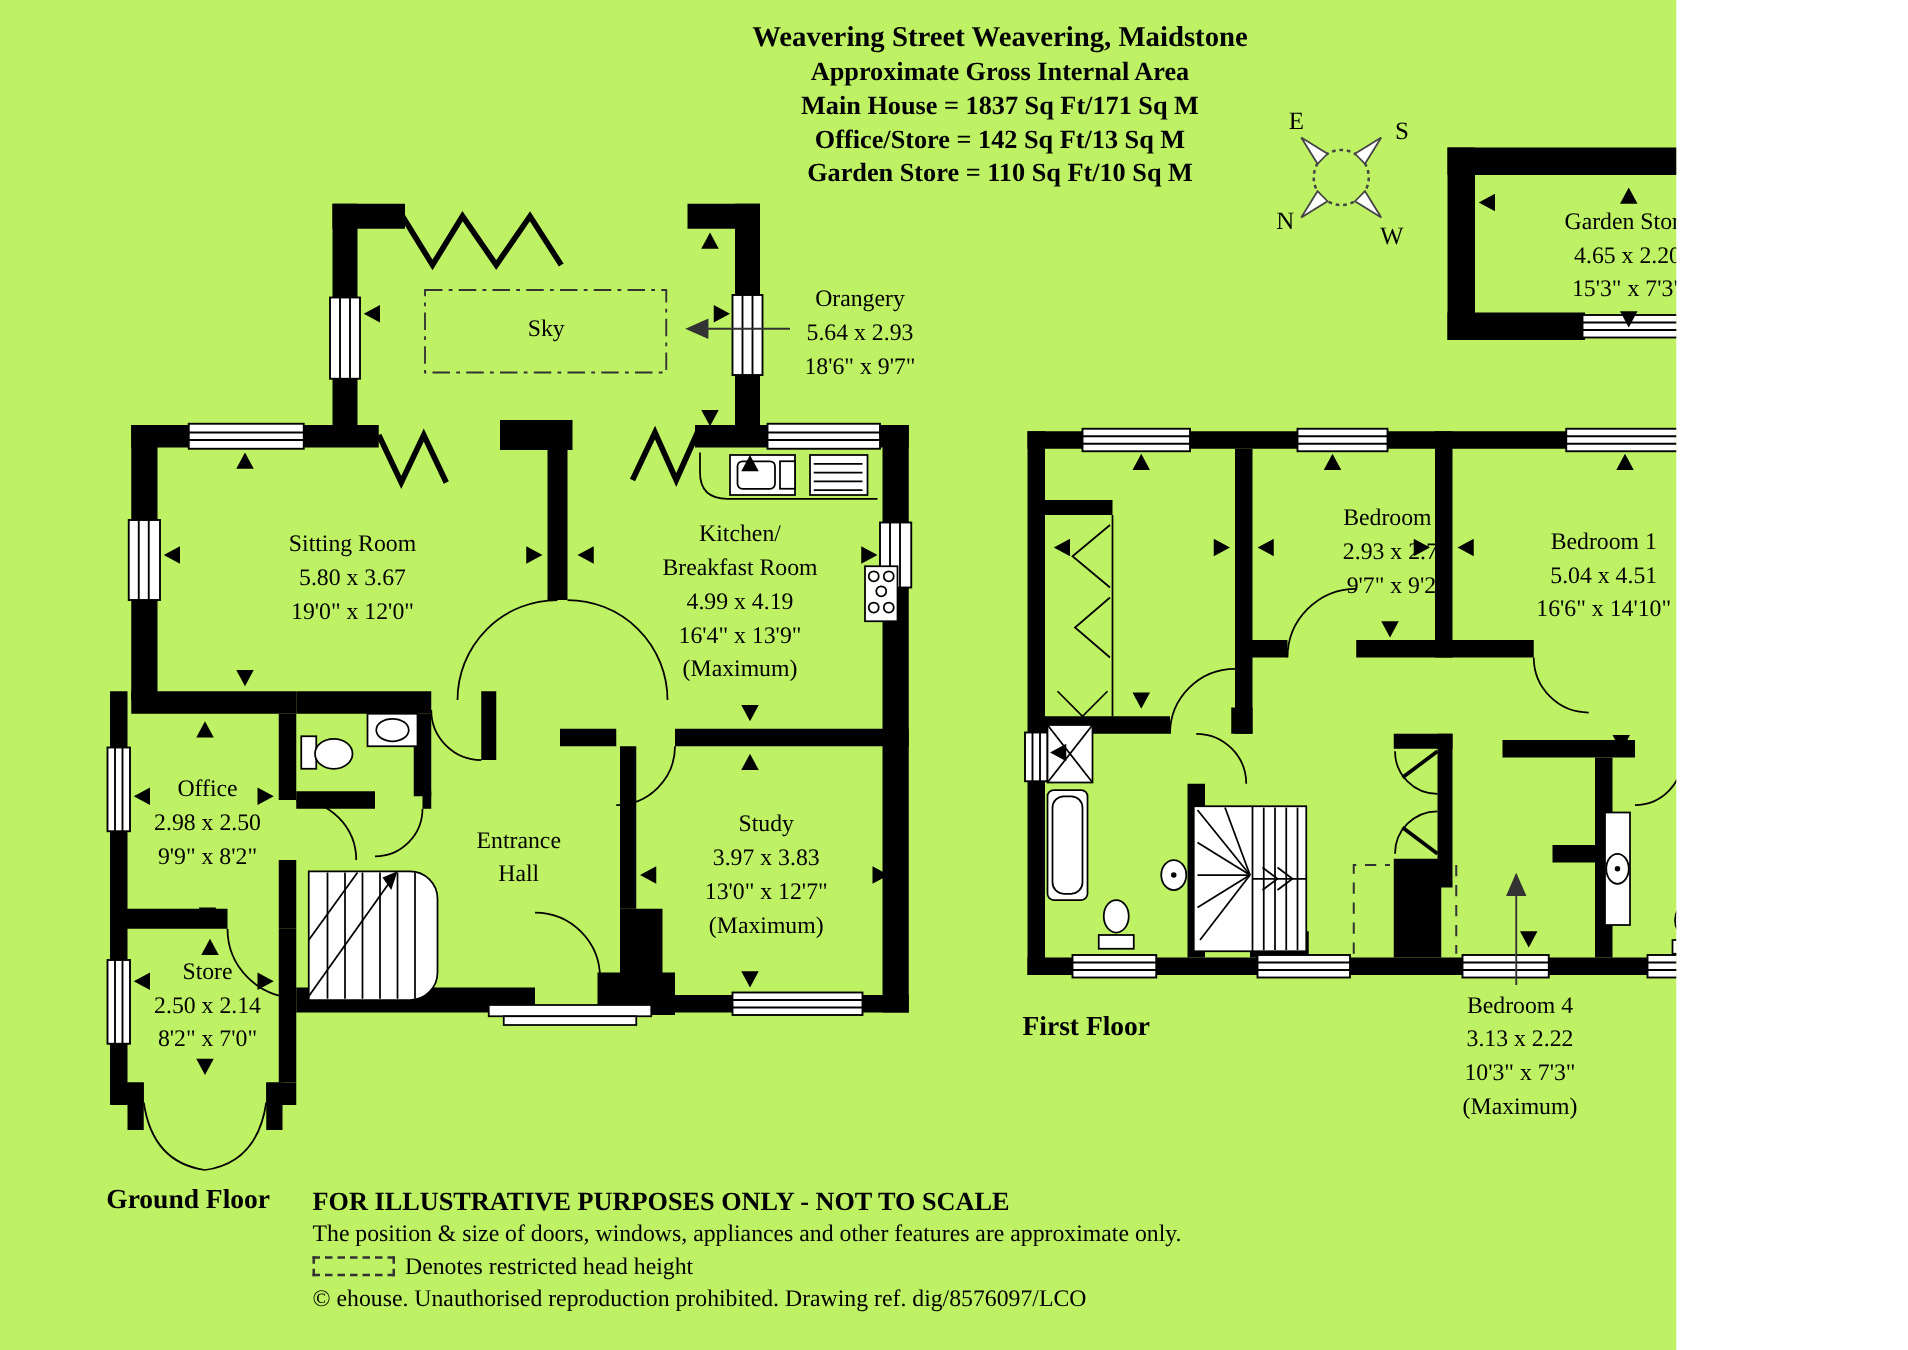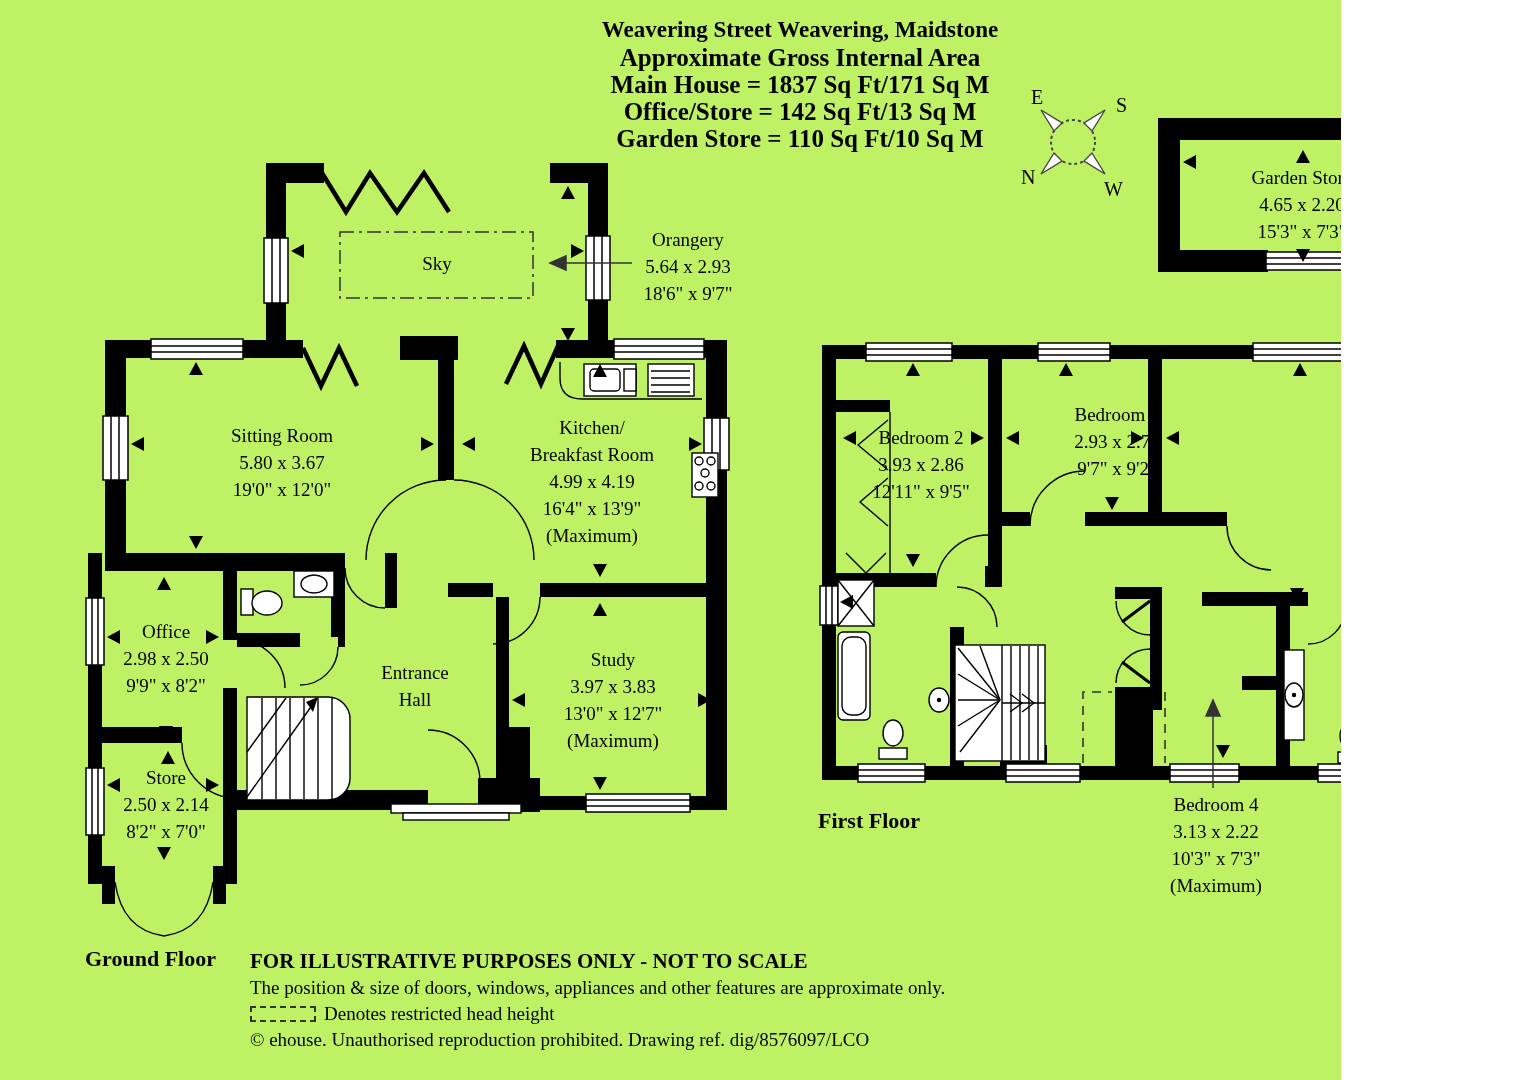--- a/index.html
+++ b/index.html
@@ -1,21 +1,21 @@
 <!DOCTYPE html>
 <html><head>
 <meta charset="utf-8">
 <style>
   html,body{margin:0;padding:0;background:#fff;}
   .page{position:relative;width:1341px;height:1080px;background:#bef264;overflow:hidden;
         font-family:Liberation Serif, serif;color:#000;}
   svg{position:absolute;left:0;top:0;}
   .hdr{position:absolute;left:470px;top:16px;width:660px;text-align:center;}
   .hdr .t{font-size:23px;font-weight:bold;line-height:28px;}
-  .hdr .l{font-size:25px;font-weight:bold;line-height:27px;}
+  .hdr .l{font-size:21px;font-weight:bold;line-height:27px;}
   .lbl{position:absolute;transform:translateX(-50%);text-align:center;
        font-size:19px;line-height:27px;white-space:nowrap;}
   .flr{position:absolute;font-size:22px;font-weight:bold;white-space:nowrap;}
   .cmp{position:absolute;font-size:20px;}
   .ftr{position:absolute;left:250px;top:948px;width:1026px;}
   .ftr .f1{font-size:21px;font-weight:bold;line-height:27px;}
   .ftr .f2{font-size:19px;line-height:26px;}
   .ftr .f3{font-size:19px;line-height:26px;}
   .ftr .f4{font-size:19px;line-height:26px;}
   .dashbox{display:inline-block;width:62px;height:12px;border:2px dashed #333;
@@ -473,32 +473,32 @@
   <div>Hall</div>
 </div>
 
 <div class="lbl" style="left:613px;top:646px;">
   <div>Study</div>
   <div>3.97 x 3.83</div>
   <div>13'0" x 12'7"</div>
   <div>(Maximum)</div>
 </div>
 
-<div class="lbl" style="left:921px;top:424px;">
-  <div>Bedroom 2</div>
-  <div>3.93 x 2.86</div>
-  <div>12'11" x 9'5"</div>
-</div>
 
 <div class="lbl" style="left:1071px;top:401px;margin-left:46px;">
   <div>Bedroom 3</div>
   <div>2.93 x 2.79</div>
   <div>9'7" x 9'2"</div>
 </div>
 
+<div class="lbl" style="left:1283px;top:420px;">
+  <div>Bedroom 1</div>
+  <div>5.04 x 4.51</div>
+  <div>16'6" x 14'10"</div>
+</div>
 
 <div class="lbl" style="left:1216px;top:791px;">
   <div>Bedroom 4</div>
   <div>3.13 x 2.22</div>
   <div>10'3" x 7'3"</div>
   <div>(Maximum)</div>
 </div>
 
 <div class="flr" style="left:85px;top:946px;">Ground Floor</div>
 <div class="flr" style="left:818px;top:808px;">First Floor</div>

